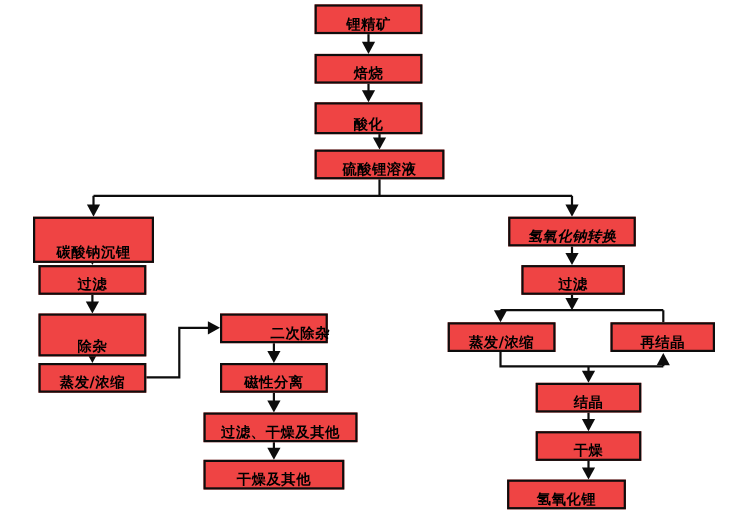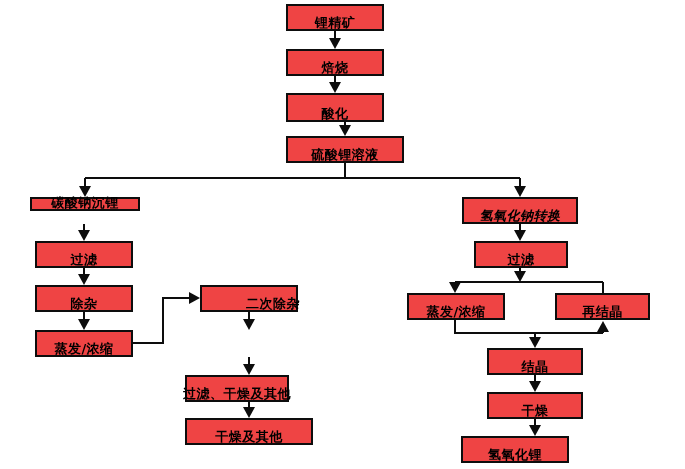--- a/index.html
+++ b/index.html
@@ -118,37 +118,40 @@
   <div class="node" style="left:286px;top:49px;width:98px;height:27px;">
       <span>焙烧</span>
     </div>
   <div class="node" style="left:286px;top:93px;width:98px;height:29px;">
       <span>酸化</span>
     </div>
   <div class="node" style="left:286px;top:136px;width:118px;height:27px;">
       <span>硫酸锂溶液</span>
     </div>
 
-  <div class="node" style="left:30px;top:197px;width:110px;height:14px;">
+  <div class="node" style="left:30px;top:197px;width:110px;height:42px;">
       <span>碳酸钠沉锂</span>
     </div>
   <div class="node" style="left:35px;top:241px;width:98px;height:27px;">
       <span>过滤</span>
     </div>
-  <div class="node" style="left:35px;top:285px;width:98px;height:27px;">
+  <div class="node" style="left:35px;top:285px;width:98px;height:39px;">
       <span>除杂</span>
     </div>
   <div class="node" style="left:35px;top:330px;width:98px;height:27px;">
       <span>蒸发/浓缩</span>
     </div>
 
   <div class="node" style="left:200px;top:285px;width:98px;height:27px;padding-left:48px;">
       <span>二次除杂</span>
     </div>
-  <div class="node" style="left:185px;top:375px;width:104px;height:27px;">
+  <div class="node" style="left:200px;top:330px;width:98px;height:27px;">
+      <span>磁性分离</span>
+    </div>
+  <div class="node" style="left:185px;top:375px;width:140px;height:27px;">
       <span>过滤、干燥及其他</span>
     </div>
   <div class="node" style="left:185px;top:418px;width:128px;height:27px;">
       <span>干燥及其他</span>
     </div>
 
   <div class="node" style="left:462px;top:197px;width:116px;height:27px;font-style:italic;">
       <span>氢氧化钠转换</span>
     </div>
   <div class="node" style="left:474px;top:241px;width:94px;height:27px;">

